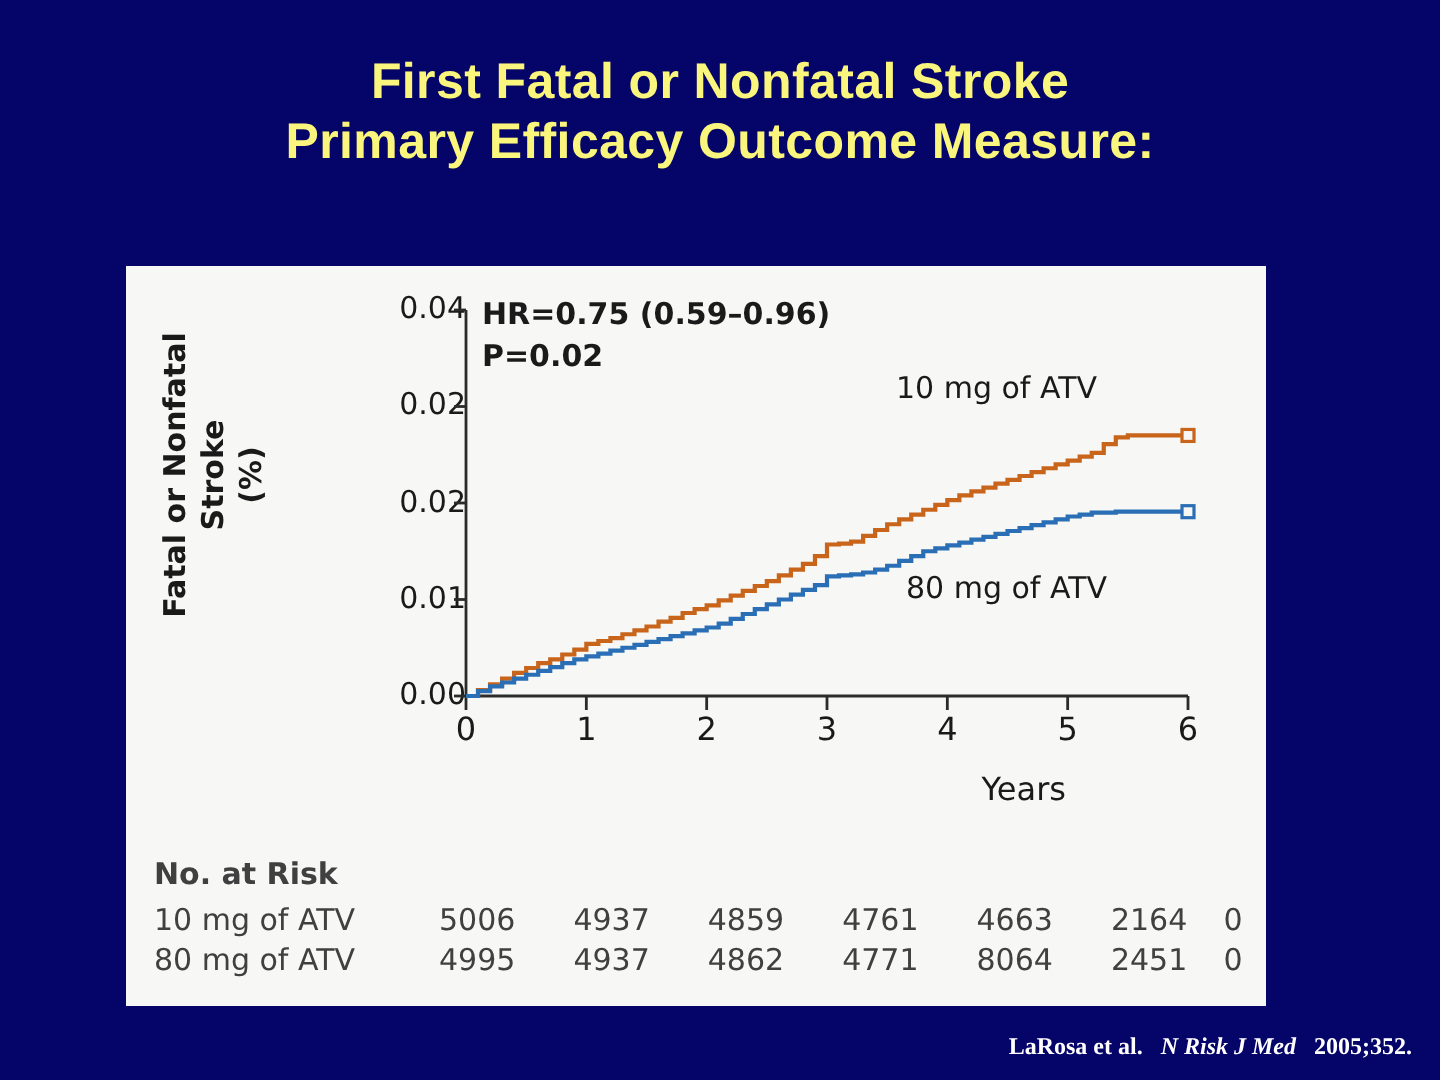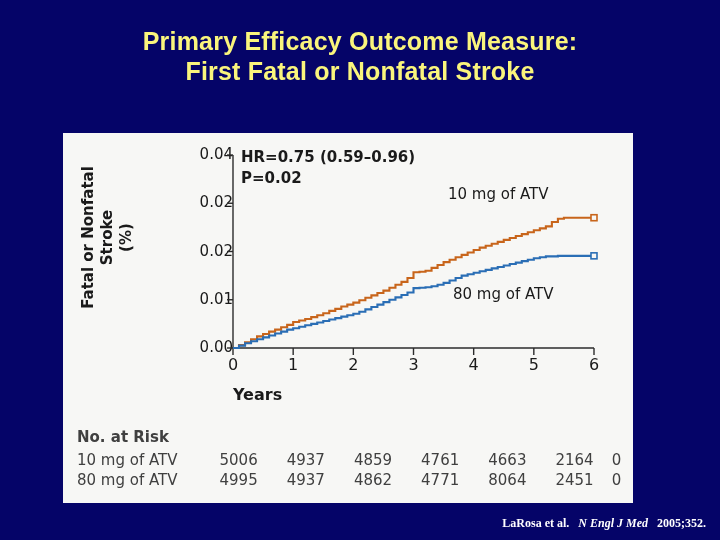--- a/index.html
+++ b/index.html
@@ -101,23 +101,23 @@
     font-size: 16px;
     color: #1a1a1a;
     font-family: "DejaVu Sans", sans-serif;
   }
 
   #x-axis-title {
     position: absolute;
     left: 170px;
     top: 252px;
     width: 300px;
-    text-align: left;
+    text-align: right;
     font-size: 16px;
-    font-weight: bold;
+    font-weight: normal;
     color: #1a1a1a;
     font-family: "DejaVu Sans", sans-serif;
   }
 
   #stats-block {
     position: absolute;
     left: 178px;
     top: 14px;
     font-size: 15px;
     color: #1a1a1a;
@@ -179,22 +179,22 @@
   }
   #citation .cite-journal {
     font-style: italic;
     font-weight: bold;
   }
 </style>
 </head>
 <body>
 
 <div id="slide-title">
+  <span class="title-line">First Fatal or Nonfatal Stroke</span>
   <span class="title-line">Primary Efficacy Outcome Measure:</span>
-  <span class="title-line">First Fatal or Nonfatal Stroke</span>
 </div>
 
 <div id="figure-panel">
 
   <div id="plot-wrap">
 
     <div id="y-axis-title">
       <span class="ylab-line">Fatal or Nonfatal Stroke</span>
       <span class="ylab-line">(%)</span>
     </div>
@@ -275,16 +275,16 @@
           </tr>
         </tbody>
     </table>
   </div>
 
 </div>
 
 <div id="citation">
   <span>LaRosa et al.</span>
   <span>&nbsp;</span>
-  <span class="cite-journal">N Engl J Med</span>
+  <span class="cite-journal">N Risk J Med</span>
   <span>&nbsp;</span>
   <span>2005;352.</span>
 </div>
 
 </body></html>

